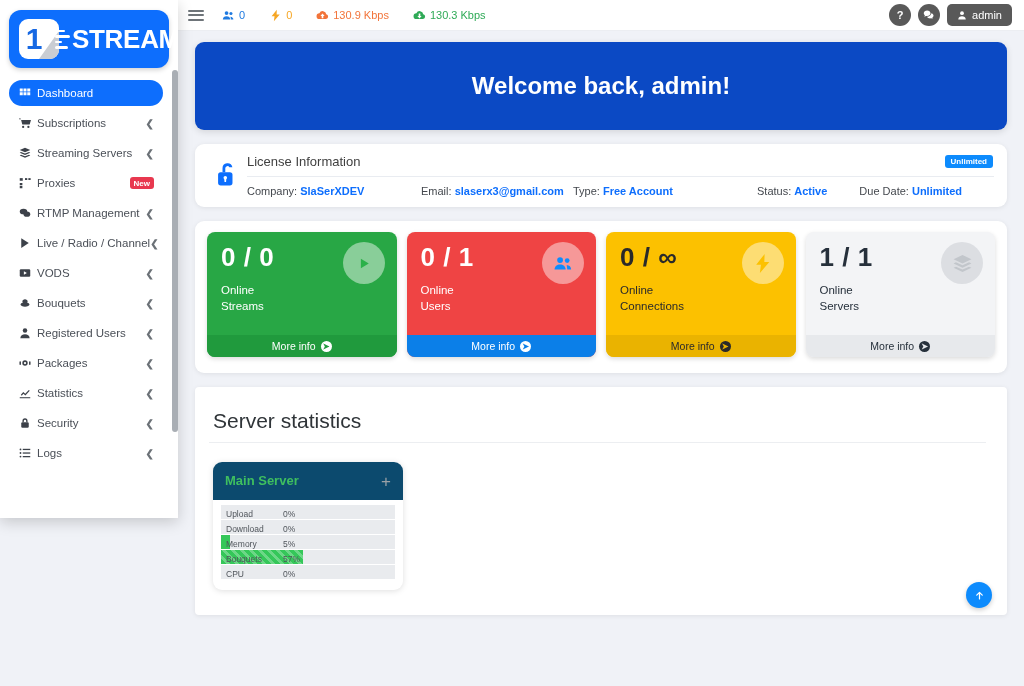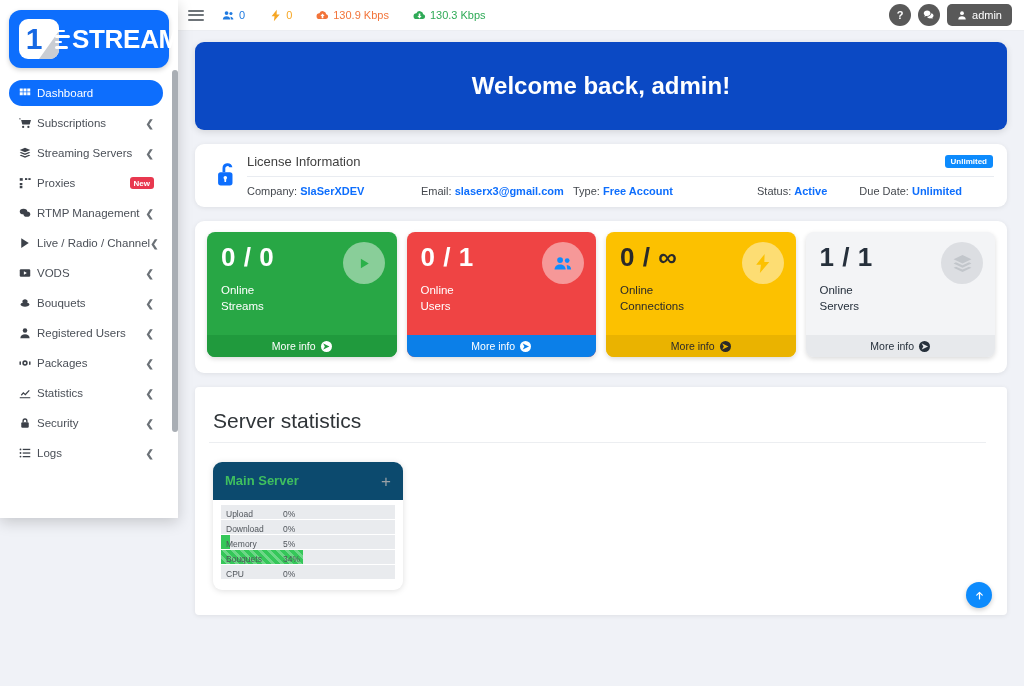--- a/index.html
+++ b/index.html
@@ -634,21 +634,21 @@
             <span class="sval">0%</span>
           </div>
           <div class="srow">
             <div class="sfill" style="width:5%"></div>
             <span class="slabel">Memory</span>
             <span class="sval">5%</span>
           </div>
           <div class="srow">
             <div class="sfill striped" style="width:47%"></div>
             <span class="slabel">Bouquets</span>
-            <span class="sval">34%</span>
+            <span class="sval">57%</span>
           </div>
           <div class="srow">
             <span class="slabel">CPU</span>
             <span class="sval">0%</span>
           </div>
         </div>
     </div>
     <div id="to-top">
       <svg width="11" height="11" viewBox="0 0 16 16" fill="none" stroke="#fff" stroke-width="1.8" stroke-linecap="round" stroke-linejoin="round">
         <path d="M8 13V3.5M8 3.5L4 7.5M8 3.5l4 4"></path>

